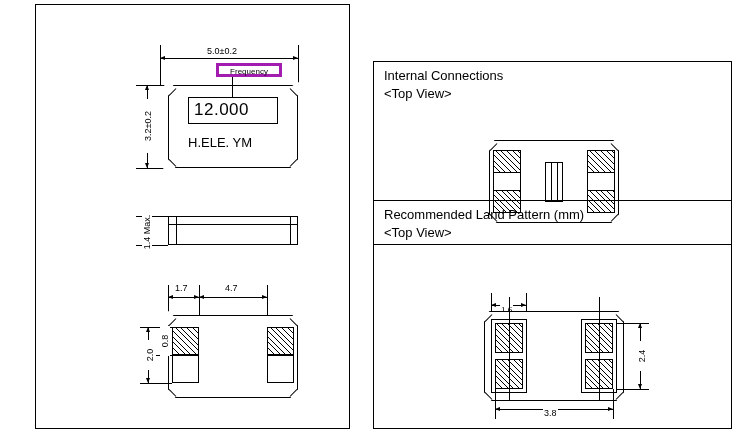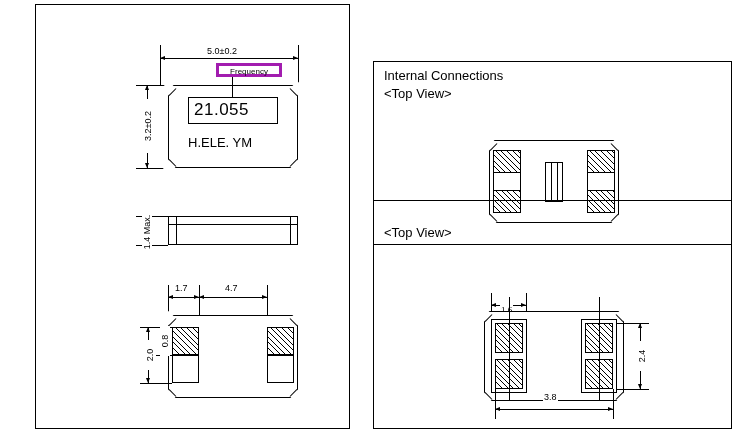--- a/index.html
+++ b/index.html
@@ -61,21 +61,21 @@
     <div class="varrow" style="left:111px;top:80px;height:83px;"></div>
     <div class="dim-txt v" style="left:85px;top:116px;width:52px;text-align:center;">3.2±0.2</div>
 
     <div class="pkg" style="left:132px;top:80px;width:130px;height:83px;"></div>
     <div class="chamfer" style="left:128px;top:78px;"></div>
     <div class="chamfer" style="left:256px;top:78px;transform:rotate(45deg);"></div>
     <div class="chamfer" style="left:128px;top:156px;transform:rotate(-135deg);"></div>
     <div class="chamfer" style="left:256px;top:156px;transform:rotate(135deg);"></div>
 
     <div class="freqbox" style="left:152px;top:92px;width:90px;height:27px;"></div>
-    <div class="freqtxt" style="left:158px;top:95px;">21.055</div>
+    <div class="freqtxt" style="left:158px;top:95px;">12.000</div>
     <div class="brandtxt" style="left:152px;top:130px;">H.ELE. YM</div>
 
     <div class="calloutbox" style="left:180px;top:58px;width:66px;height:14px;">Frequency</div>
     <div class="ln vln" style="left:196px;top:72px;height:20px;"></div>
 
     <div class="ln hln" style="left:100px;top:211px;width:32px;"></div>
     <div class="ln hln" style="left:100px;top:240px;width:32px;"></div>
     <div class="varrow" style="left:111px;top:211px;height:29px;"></div>
     <div class="dim-txt v" style="left:82px;top:222px;width:56px;text-align:center;">1.4 Max.</div>
 
@@ -128,20 +128,21 @@
     <div class="hatch" style="left:213px;top:88px;width:28px;height:63px;"></div>
     <div class="box" style="left:119px;top:110px;width:28px;height:19px;"></div>
     <div class="box" style="left:213px;top:110px;width:28px;height:19px;"></div>
 
     <div class="box" style="left:171px;top:100px;width:18px;height:40px;"></div>
     <div class="ln vln" style="left:177px;top:100px;height:40px;"></div>
     <div class="ln vln" style="left:183px;top:100px;height:40px;"></div>
   </div>
 
   <div class="panel" id="panel-br">
+    <div class="ttl" style="left:10px;top:6px;">Recommended Land Pattern (mm)</div>
     <div class="ttl" style="left:10px;top:24px;">&lt;Top View&gt;</div>
 
     <div class="ln vln" style="left:117px;top:92px;height:30px;"></div>
     <div class="ln vln" style="left:152px;top:92px;height:30px;"></div>
     <div class="arrowline" style="left:117px;top:104px;width:35px;"></div>
     <div class="dim-txt" style="left:126px;top:104px;font-family:Liberation Serif, serif;">1.6</div>
 
     <div class="pkg" style="left:110px;top:110px;width:140px;height:90px;"></div>
     <div class="chamfer" style="left:106px;top:108px;"></div>
     <div class="chamfer" style="left:244px;top:108px;transform:rotate(45deg);"></div>
@@ -160,16 +161,16 @@
     <div class="ln vln" style="left:225px;top:96px;height:104px;"></div>
 
     <div class="ln hln" style="left:243px;top:122px;width:32px;"></div>
     <div class="ln hln" style="left:243px;top:188px;width:32px;"></div>
     <div class="varrow" style="left:266px;top:122px;height:66px;"></div>
     <div class="dim-txt v" style="left:253px;top:150px;width:28px;text-align:center;">2.4</div>
 
     <div class="ln vln" style="left:121px;top:188px;height:30px;"></div>
     <div class="ln vln" style="left:239px;top:188px;height:30px;"></div>
     <div class="arrowline" style="left:121px;top:208px;width:118px;"></div>
-    <div class="dim-txt" style="left:169px;top:191px;">3.8</div>
+    <div class="dim-txt" style="left:169px;top:207px;">3.8</div>
   </div>
 
 </div>
 
 </body></html>

